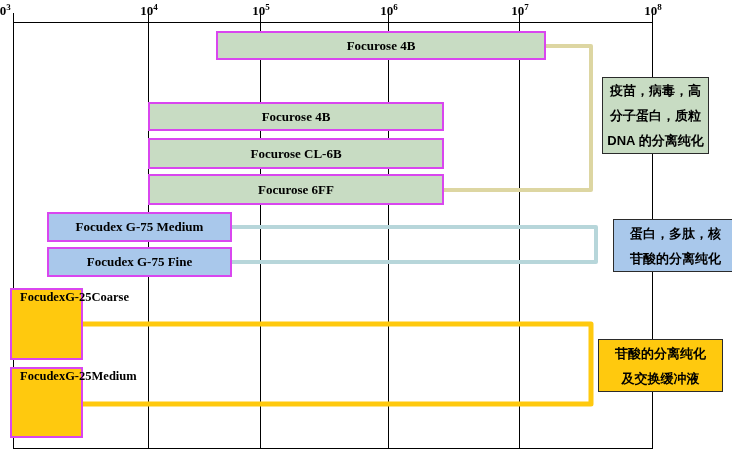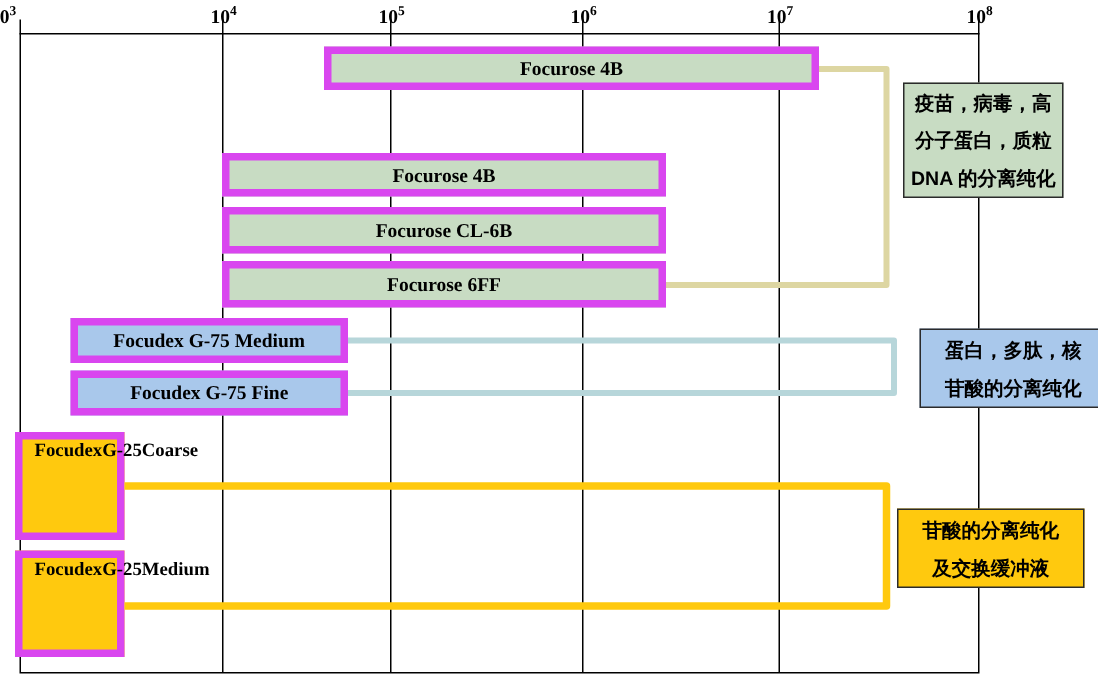--- a/index.html
+++ b/index.html
@@ -18,21 +18,21 @@
   }
   .axisline{position:absolute;background:#000;}
   .tick{
     position:absolute;top:0;height:15px;line-height:14px;
     transform:translateX(-50%);
     font-size:13px;white-space:nowrap;
   }
   .tick sup{font-size:9px;}
   .bar{
     position:absolute;box-sizing:border-box;
-    border:5px solid #d946ef;
+    border:2px solid #d946ef;
     display:flex;align-items:center;justify-content:center;
     font-size:13px;white-space:nowrap;
   }
   .bar.green{background:var(--c-bar-green);}
   .bar.blue{background:var(--c-bar-blue);}
   .bar.gold{background:var(--c-bar-gold);}
   .g25{
     flex-direction:row;align-items:flex-start;justify-content:space-evenly;
     padding-left:8px;font-size:12.5px;
   }
@@ -89,21 +89,21 @@
     <div>G-25</div>
     <div>Medium</div>
   </div>
 
   <svg id="brackets" width="732" height="459">
     <polyline points="546,46 591,46 591,190 444,190" style="stroke:var(--c-bracket-beige);stroke-width:4"></polyline>
     <polyline points="232,227 596,227 596,262 232,262" style="stroke:var(--c-bracket-blue);stroke-width:4"></polyline>
     <polyline points="83,324 591,324 591,404 83,404" style="stroke:var(--c-bracket-gold);stroke-width:5"></polyline>
   </svg>
 
-  <div class="ann green" style="left:602px;top:55px;width:107px;height:77px">
+  <div class="ann green" style="left:602px;top:77px;width:107px;height:77px">
     <div>疫苗，病毒，高</div>
     <div>分子蛋白，质粒</div>
     <div>DNA 的分离纯化</div>
   </div>
   <div class="ann blue" style="left:600px;top:219px;width:125px;height:53px">
     <div>蛋白，多肽，核</div>
     <div>苷酸的分离纯化</div>
   </div>
   <div class="ann gold" style="left:598px;top:339px;width:125px;height:53px">
     <div>苷酸的分离纯化</div>

